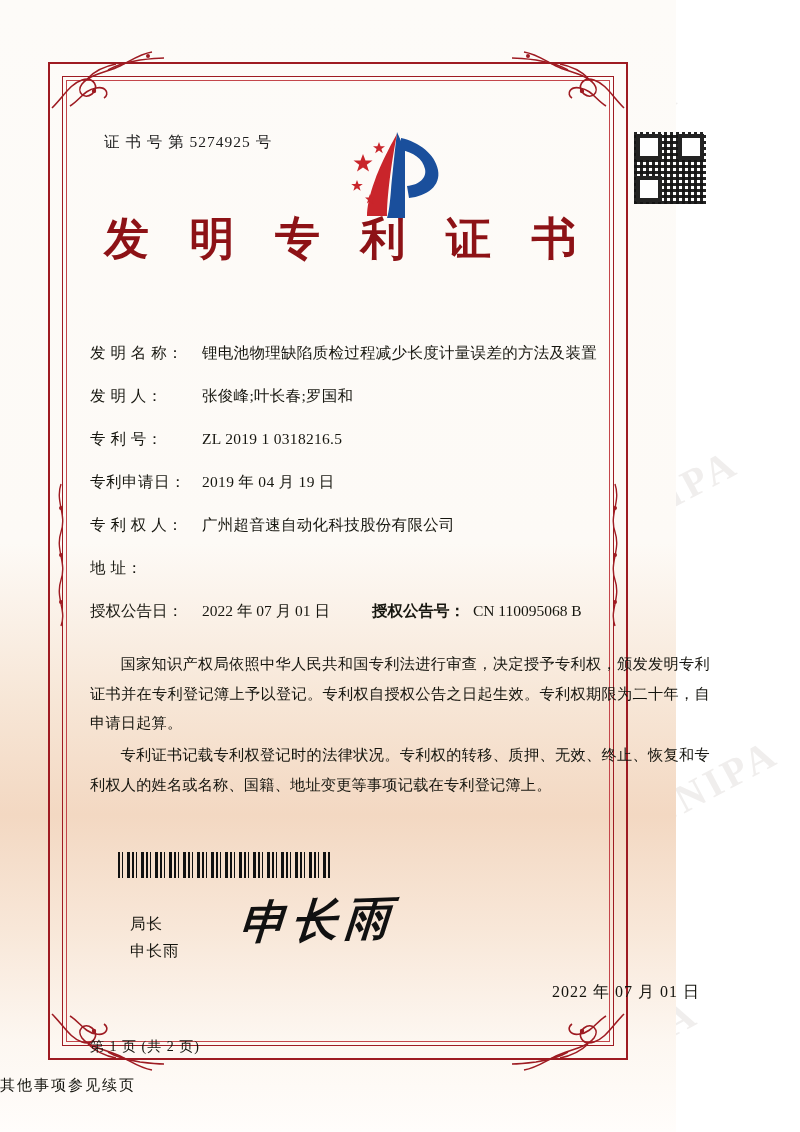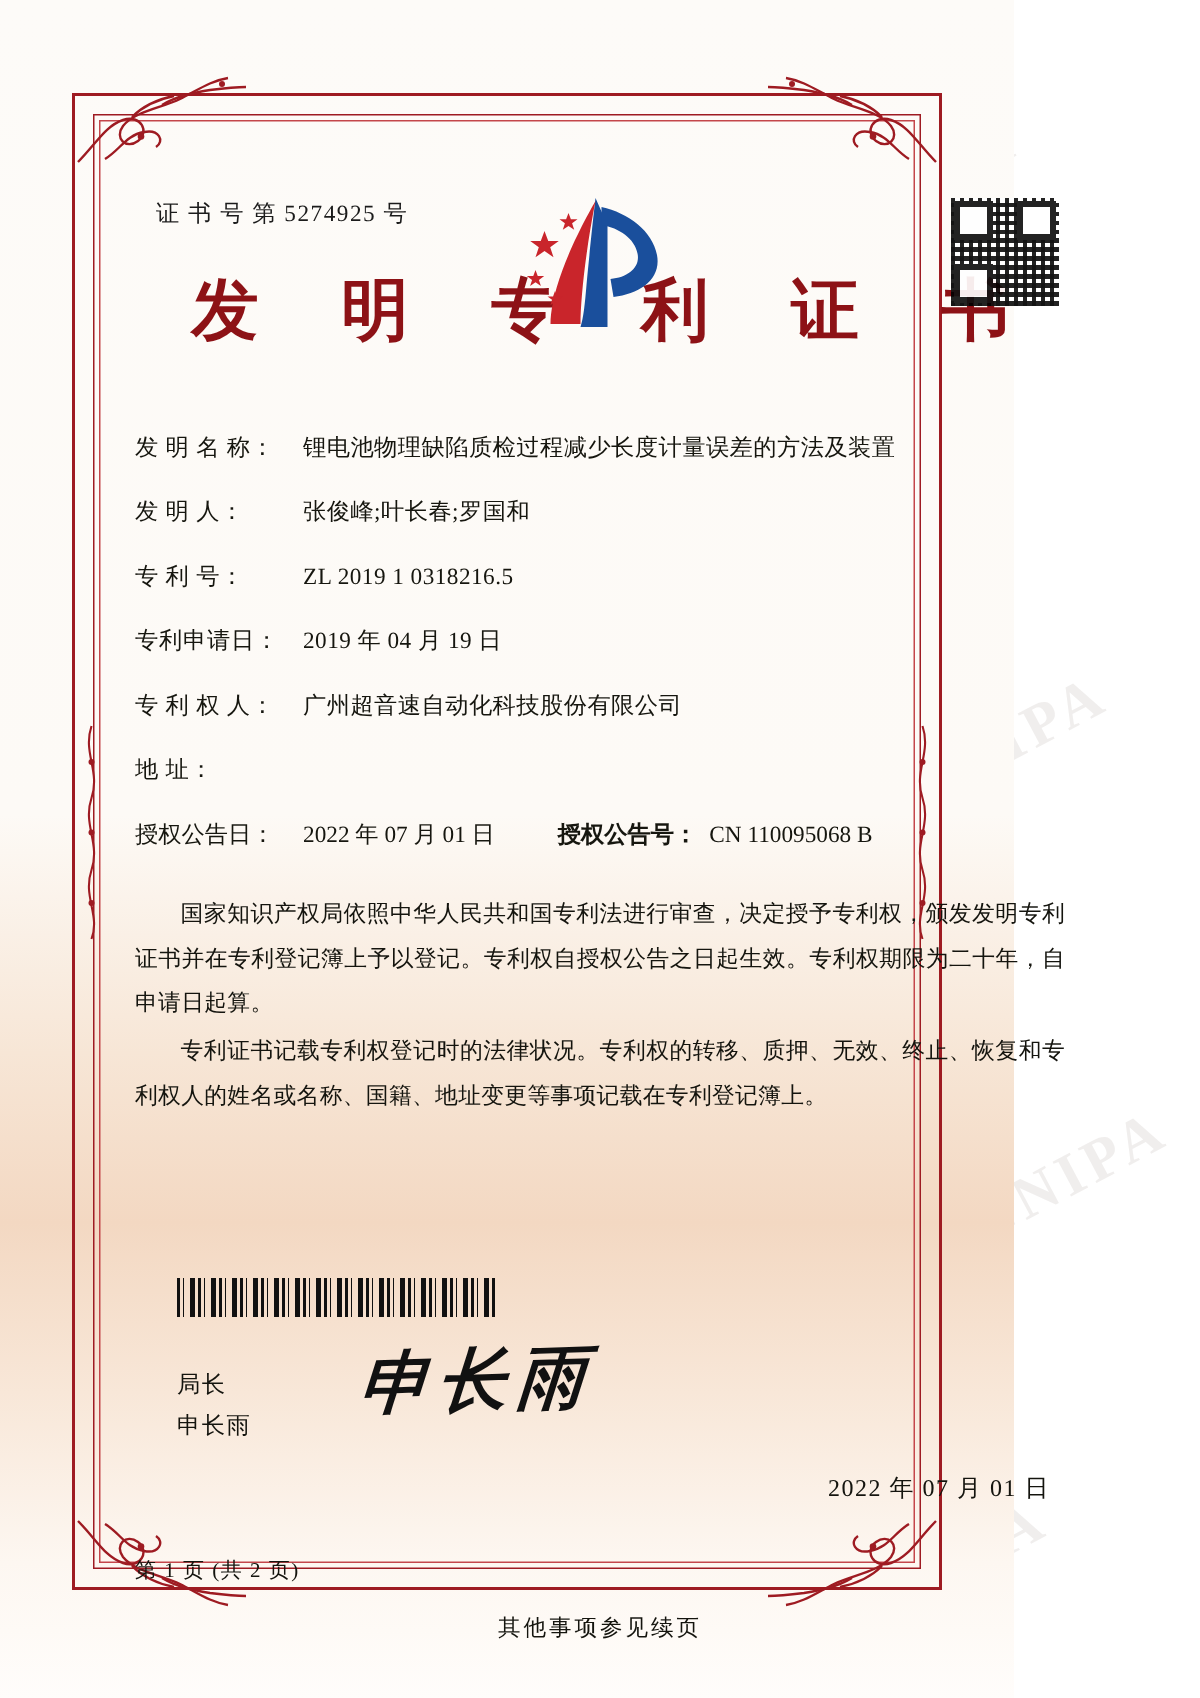--- a/index.html
+++ b/index.html
@@ -145,32 +145,31 @@
   .qr-inner::after  { right: 2px; top: 2px; }
   .qr-foot {
     position: absolute;
     left: 2px; bottom: 2px;
     width: 18px; height: 18px;
     border: 4px solid #111;
     background: #fff;
   }
 
   .title {
-    text-align: center;
     font-size: 45px;
     font-weight: 700;
     color: #8d1216;
     letter-spacing: 14px;
-    margin-top: 24px;
-    font-family: Liberation Mono, monospace;
+    margin-top: 56px;
+    font-family: Liberation Sans, sans-serif;
     text-indent: 14px;
   }
 
   .fields {
-    margin-top: 50px;
+    margin-top: 72px;
     font-size: 15.5px;
     color: #16160f;
     line-height: 1.55;
   }
   .field-row {
     display: flex;
     align-items: flex-start;
     margin-bottom: 19px;
   }
   .field-label {
@@ -213,21 +212,21 @@
     left: 28px; top: 742px;
     width: 212px; height: 26px;
     background-image: repeating-linear-gradient(90deg,
       #111 0 2px, transparent 2px 4px,
       #111 4px 5px, transparent 5px 9px,
       #111 9px 12px, transparent 12px 14px);
   }
 
   .signature-block {
     position: absolute;
-    left: 28px; top: 800px;
+    left: 40px; top: 800px;
     font-size: 15.5px;
     color: #14140e;
     line-height: 1.75;
     letter-spacing: 1px;
   }
   .sign-script {
     position: absolute;
     left: 150px; top: 780px;
     font-family: "DejaVu Serif", serif;
     font-style: italic;
@@ -253,21 +252,20 @@
     text-align: left;
     font-size: 14px;
     color: #14140e;
     letter-spacing: 1px;
   }
 
   .footer-note {
     position: absolute;
     left: 0; right: 0;
     top: 1076px;
-    text-align: center;
     font-size: 15px;
     color: #14140e;
     letter-spacing: 2px;
     z-index: 3;
   }
 </style>
 </head>
 <body>
 
 <div class="watermarks">

